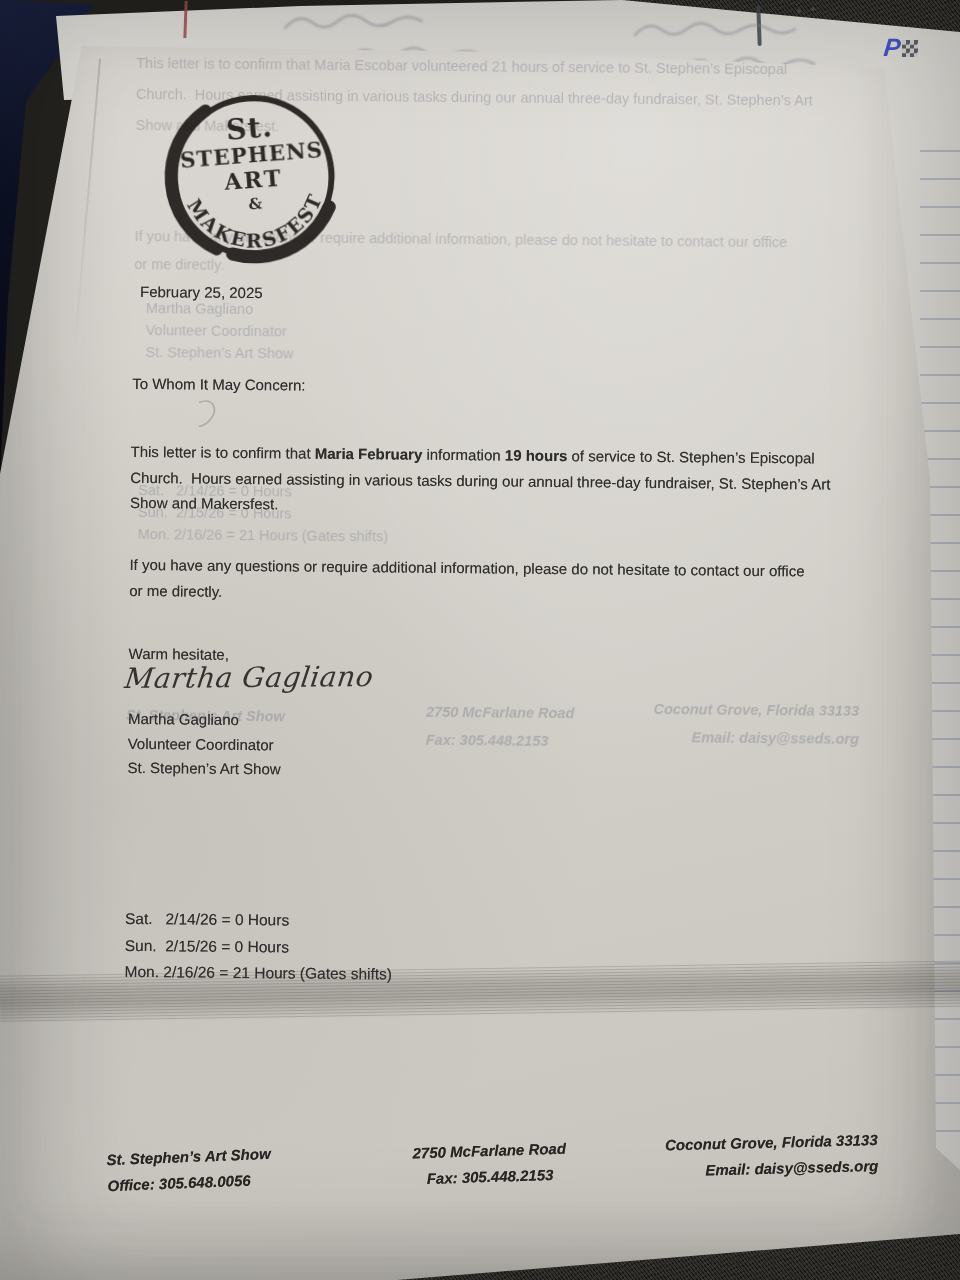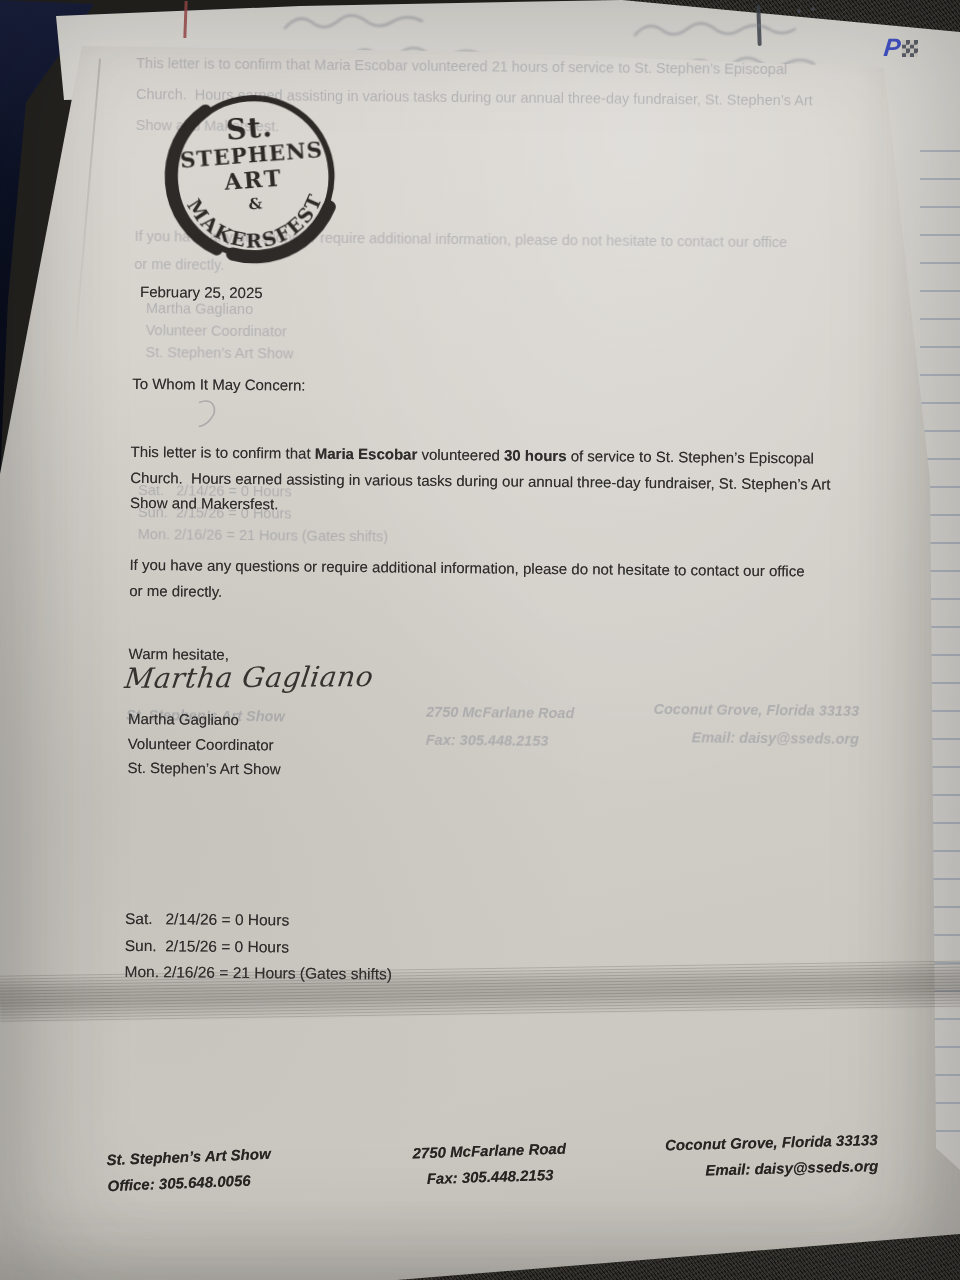--- a/index.html
+++ b/index.html
@@ -230,21 +230,21 @@
     </svg>
 
     <div class="abs txt date">February 25, 2025</div>
     <div class="abs txt salutation">To Whom It May Concern:</div>
 
     <svg class="abs pen-squiggle" width="34" height="36" viewBox="0 0 34 36">
       <path d="M8,6 q10,-4 14,2 q4,7 -2,14 q-4,6 -12,8" fill="none" stroke="#8a7f88" stroke-width="1.6"></path>
     </svg>
 
     <div class="abs txt para1">
-        <div class="line"><span>This letter is to confirm that </span><b>Maria Escobar</b><span> volunteered </span><b>30 hours</b><span> of service to St. Stephen’s Episcopal</span></div>
+        <div class="line"><span>This letter is to confirm that </span><b>Maria February</b><span> information </span><b>19 hours</b><span> of service to St. Stephen’s Episcopal</span></div>
         <div class="line"><span>Church.  Hours earned assisting in various tasks during our annual three-day fundraiser, St. Stephen’s Art</span></div>
         <div class="line"><span>Show and Makersfest.</span></div>
       </div>
     <div class="abs txt para2">
         <div class="line"><span>If you have any questions or require additional information, please do not hesitate to contact our office</span></div>
         <div class="line"><span>or me directly.</span></div>
       </div>
     <div class="abs txt closing">Warm hesitate,</div>
     <div class="abs signature">Martha Gagliano</div>
     <div class="abs txt signer">

